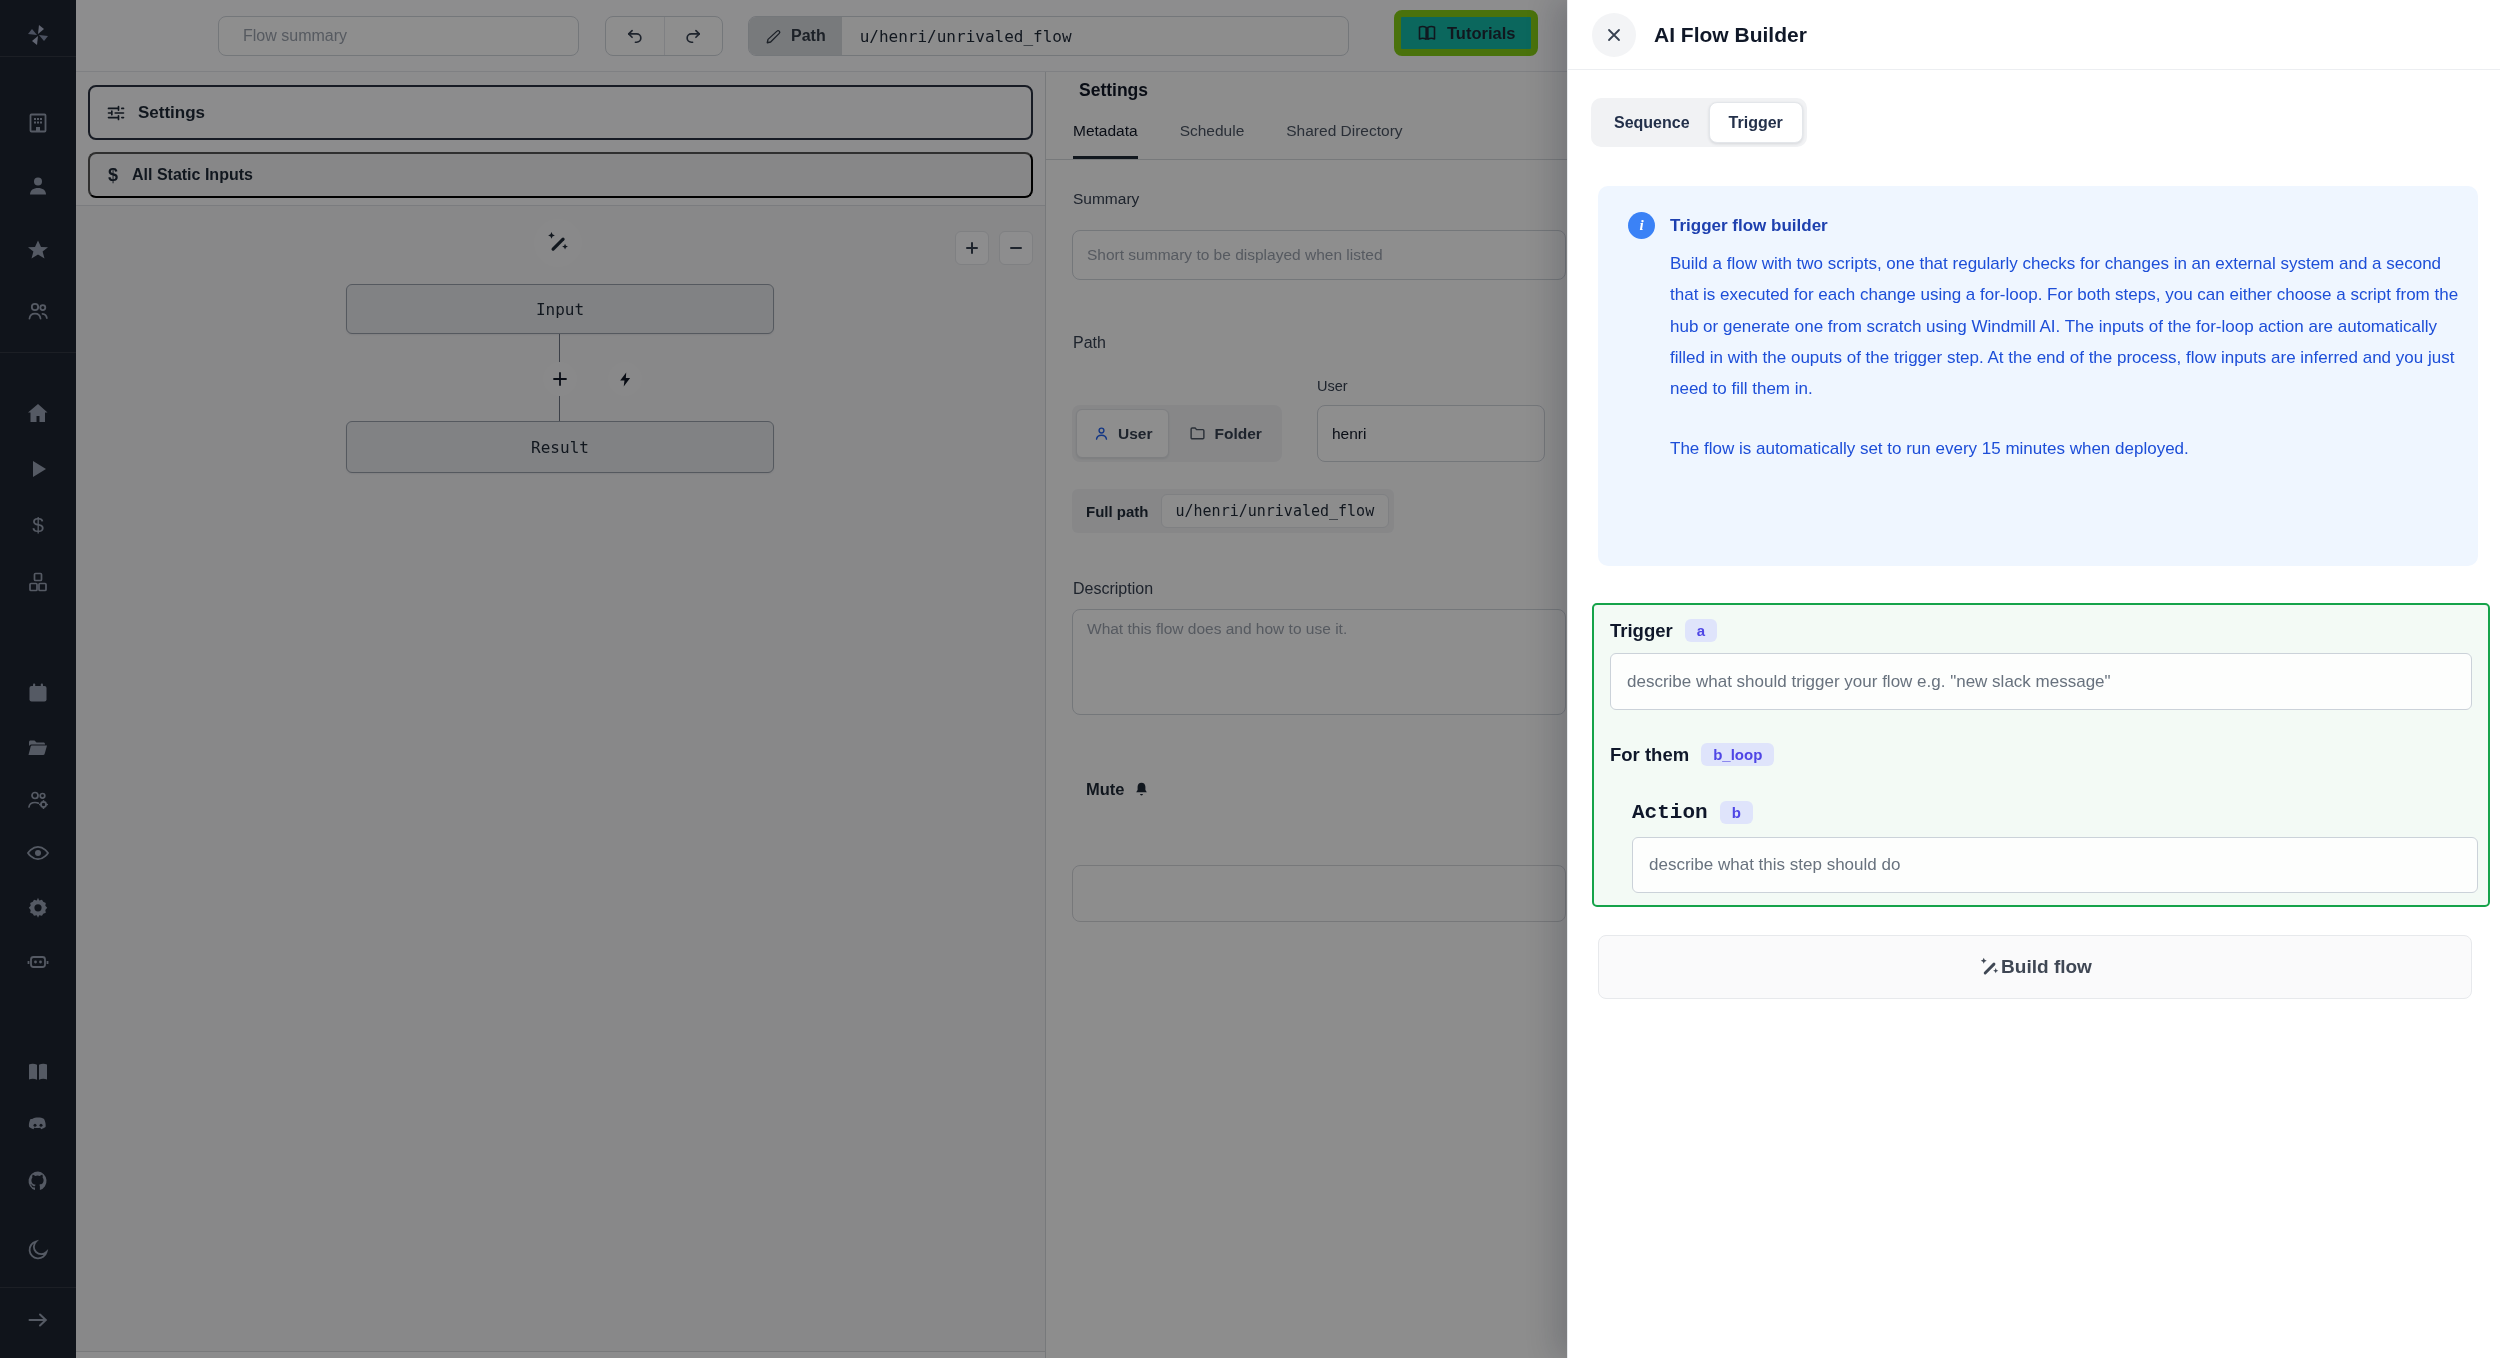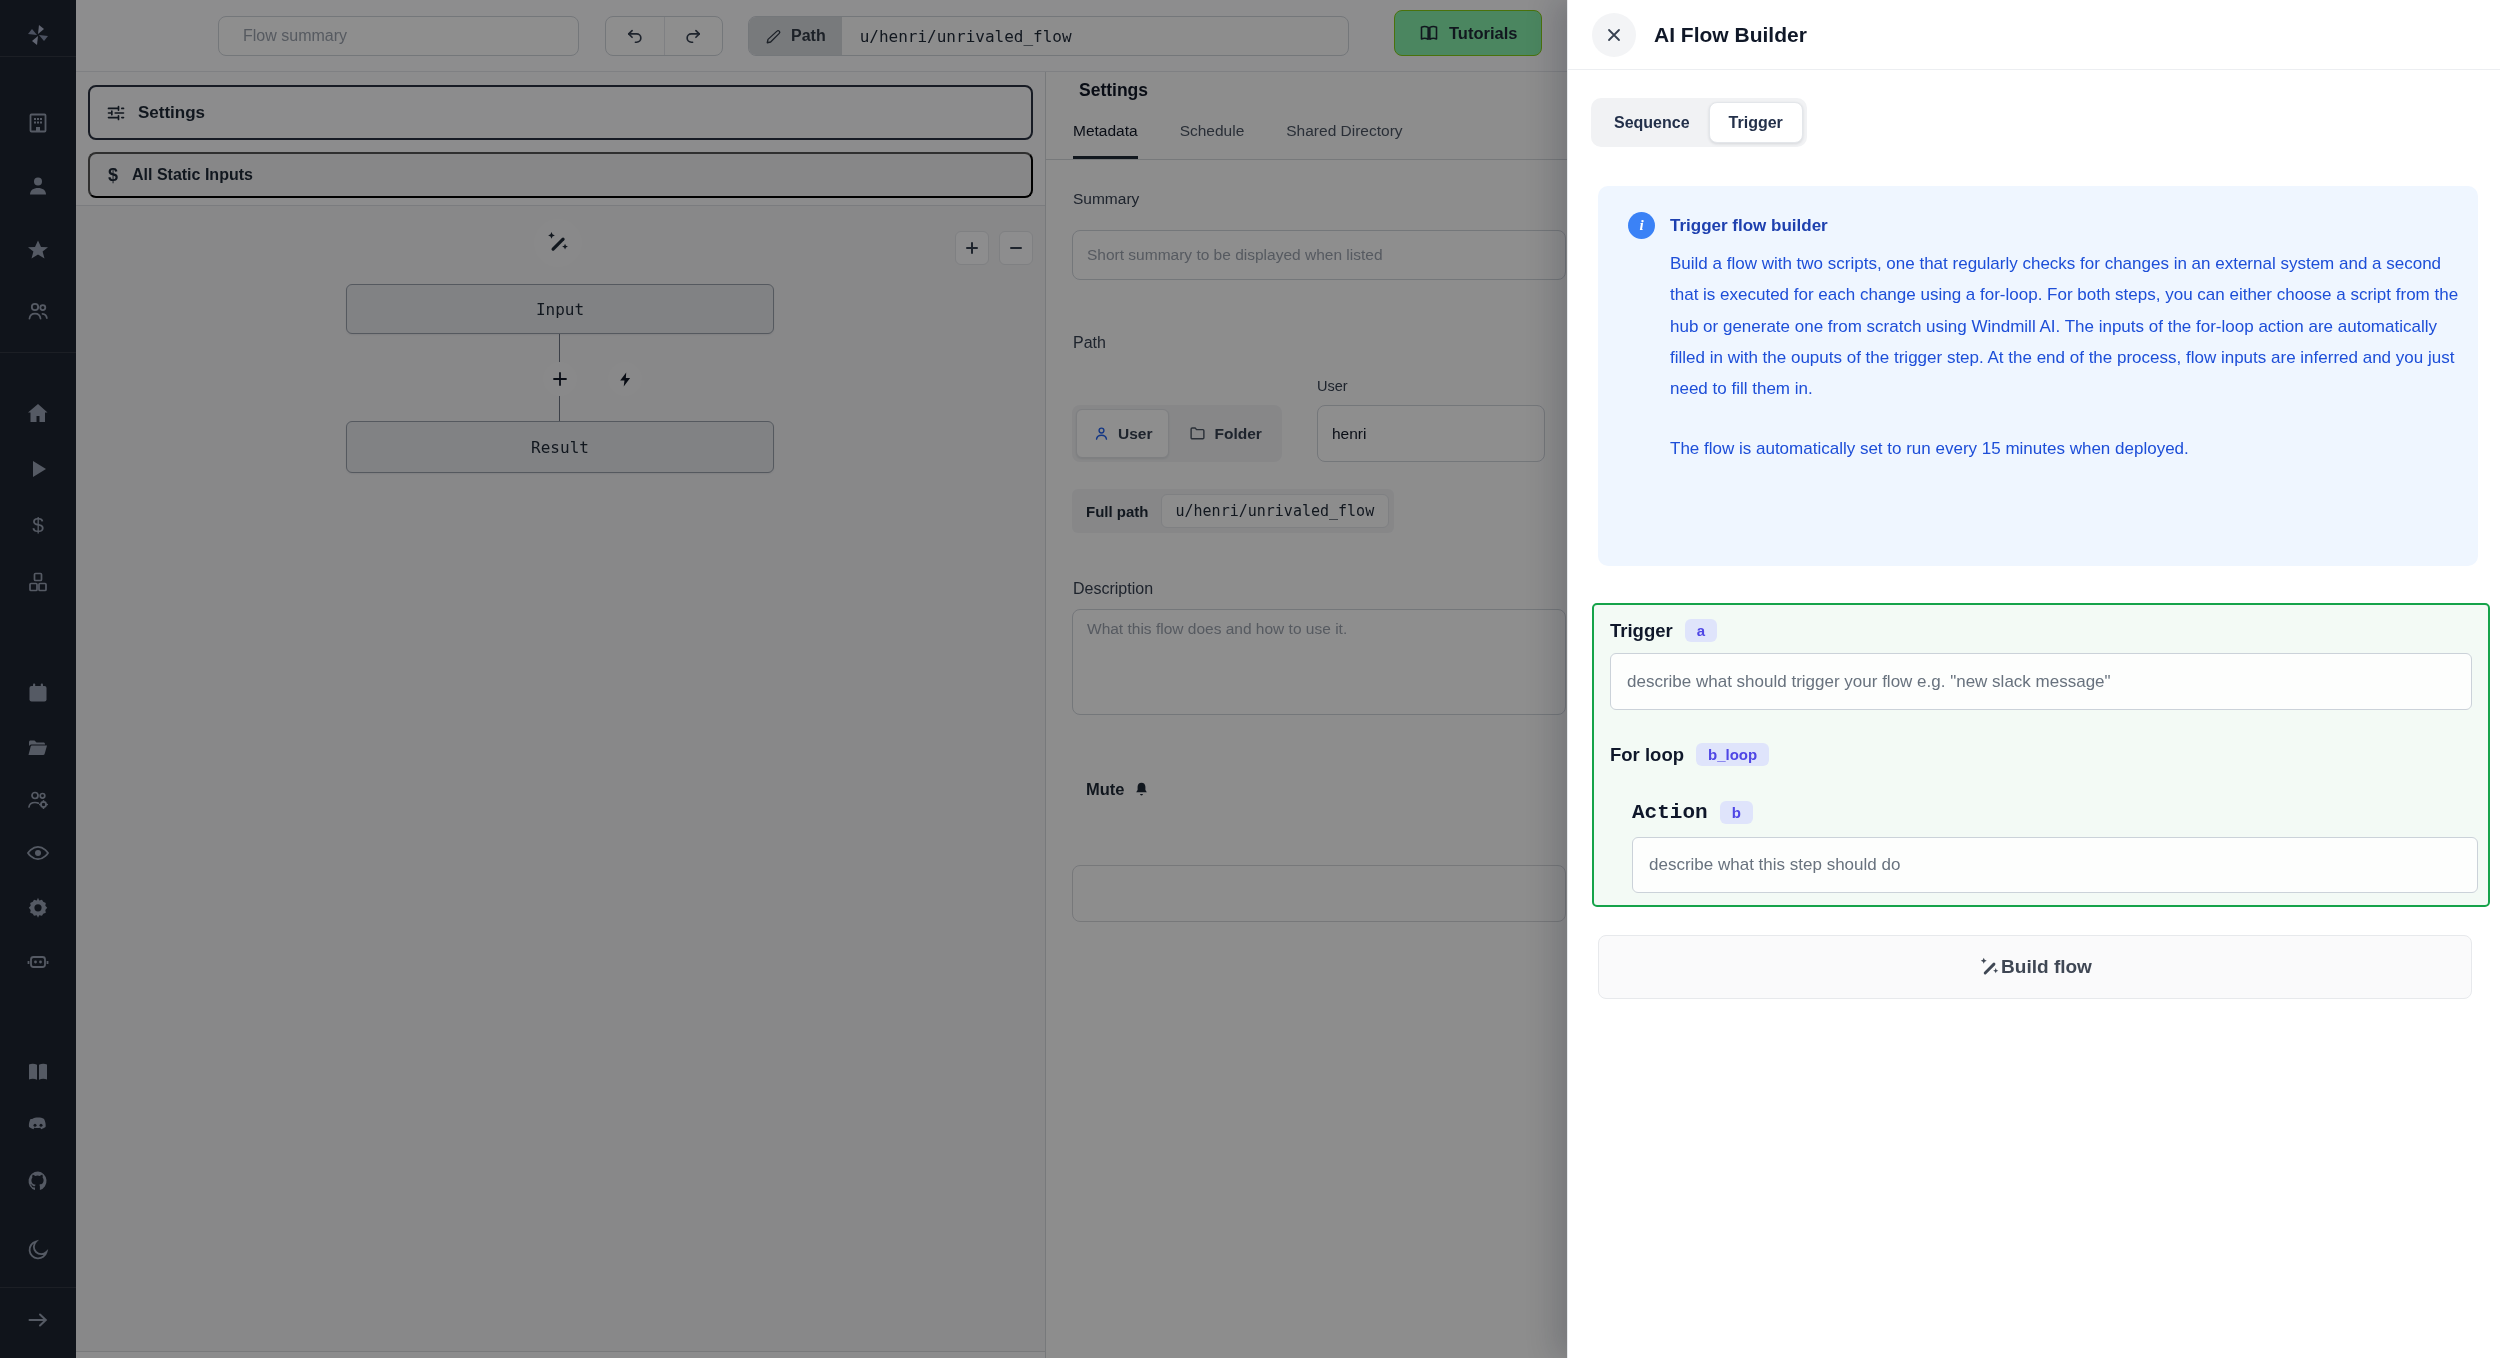--- a/index.html
+++ b/index.html
@@ -24,21 +24,21 @@
     border:1px solid #CFD4DA; border-radius:8px; background:#FDFDFE; overflow:hidden; }
   .undoredo .ur-btn { flex:1; display:flex; align-items:center; justify-content:center; color:#374151; cursor:pointer; }
   .undoredo .ur-btn + .ur-btn { border-left:1px solid #E3E5E9; }
   .path-group { position:absolute; left:672px; top:16px; width:601px; height:40px; display:flex;
     border:1px solid #CFD4DA; border-radius:8px; overflow:hidden; background:#FBFBFC; }
   .path-label-seg { display:flex; align-items:center; gap:8px; padding:0 16px; background:#D6D9DE;
     font-size:16px; font-weight:600; color:#333B47; }
   .path-value-seg { display:flex; align-items:center; padding:0 18px; font-family:"DejaVu Sans Mono", monospace;
     font-size:16px; color:#1F2937; }
   .tutorials-btn { position:absolute; left:1318px; top:10px; height:46px; display:flex; align-items:center; gap:10px;
-    padding:0 24px; border:1px solid #84cc16; border-radius:8px; background:#86efac; font-size:16.5px; font-weight:600; color:#1F2937; }
+    padding:0 16px; border:7px solid #84cc16; border-radius:8px; background:#14b8a6; font-size:16.5px; font-weight:600; color:#1F2937; }
 
   
   .editor { position:absolute; left:76px; top:72px; width:969px; height:1286px; background:#FAFAFB; }
   .settings-btn { position:absolute; left:12px; top:13px; width:945px; height:55px; border:2px solid #2A3140;
     border-radius:8px; background:#FAFAFB; display:flex; align-items:center; gap:12px; padding:0 16px;
     font-size:17px; font-weight:700; color:#1F2937; cursor:pointer; }
   .static-inputs-btn { position:absolute; left:12px; top:80px; width:945px; height:46px; border-radius:8px;
     background:#F0F1F3; display:flex; align-items:center; gap:10px; padding:0 14px; font-size:16px; font-weight:600;
     color:#1F2937; cursor:pointer; }
   .dollar-glyph { font-weight:700; font-size:18px; color:#1F2937; width:18px; text-align:center; }
@@ -463,21 +463,21 @@
     </div>
 
     <div class="builder-box">
       <div class="b-row" style="left:16px;top:14px">
         <span class="b-label">Trigger</span>
         <span class="badge">a</span>
       </div>
       <input class="b-input" style="left: 16px; top: 48px; width: 862px;" readonly="" placeholder="describe what should trigger your flow e.g. &quot;new slack message&quot;">
 
       <div class="b-row" style="left:16px;top:138px">
-        <span class="b-label">For loop</span>
+        <span class="b-label">For them</span>
         <span class="badge">b_loop</span>
       </div>
 
       <div class="b-row" style="left:38px;top:196px">
         <span class="b-label sm">Action</span>
         <span class="badge">b</span>
       </div>
       <input class="b-input" style="left: 38px; top: 232px; width: 846px; height: 56px;" readonly="" placeholder="describe what this step should do">
     </div>
 

